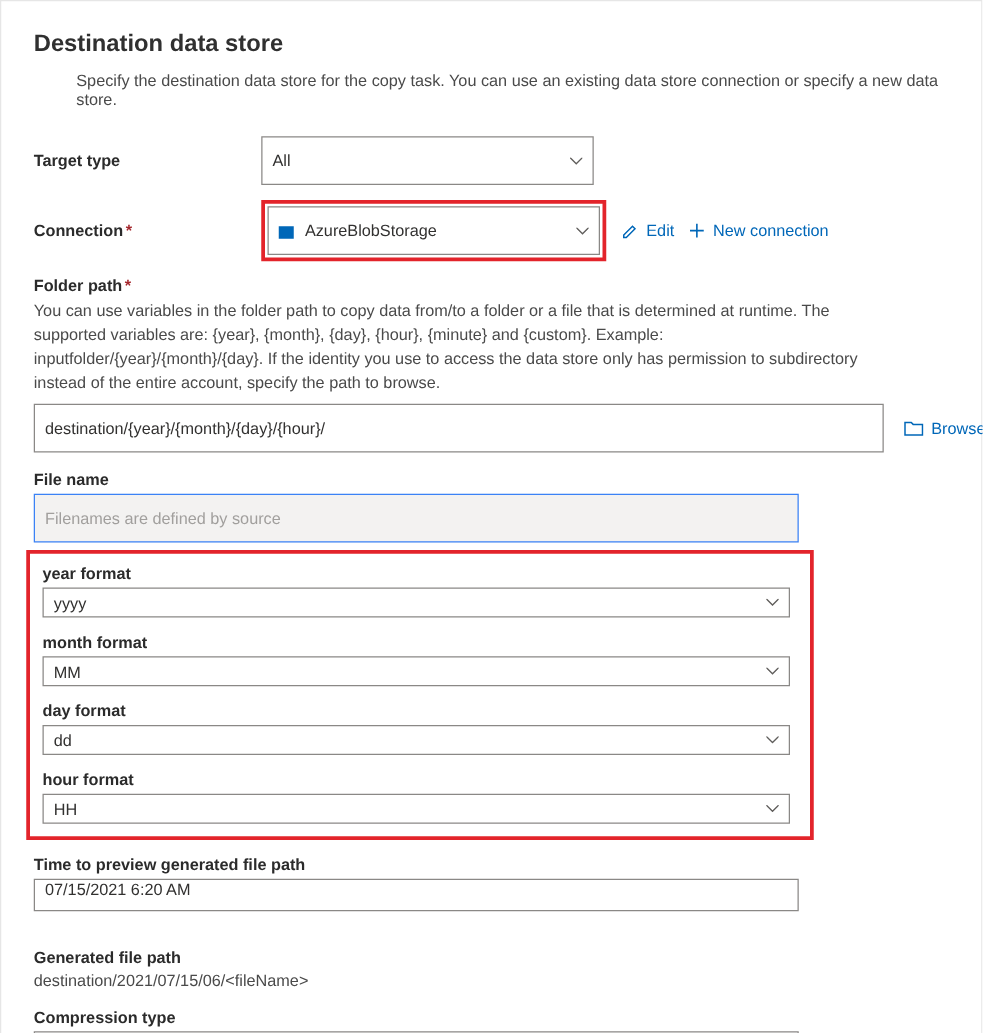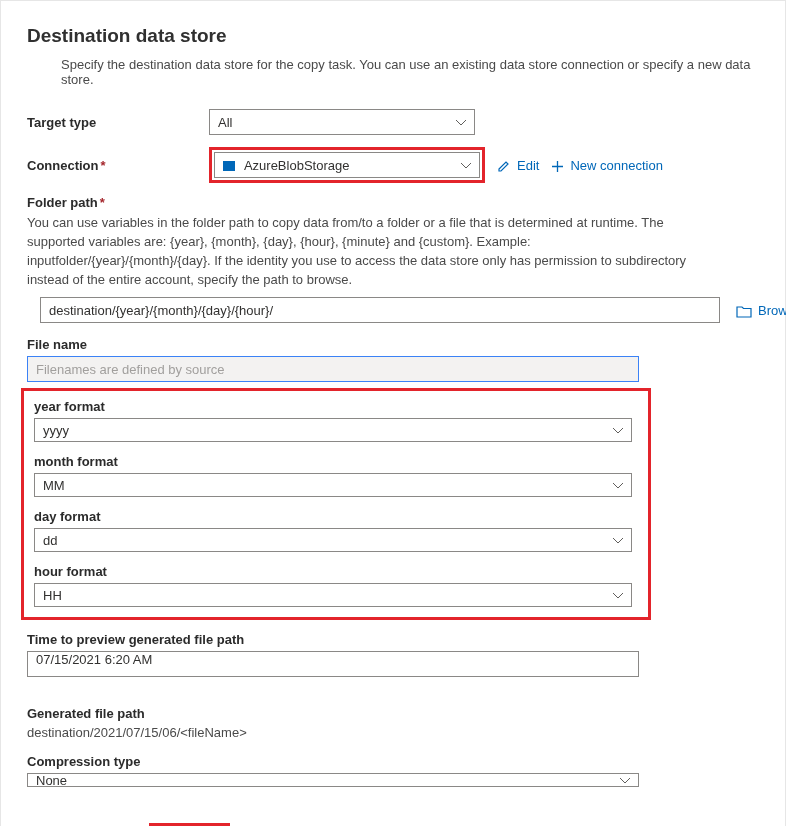--- a/index.html
+++ b/index.html
@@ -37,21 +37,21 @@
   .row-label {
     width: 170px;
     font-weight: 600;
     font-size: 13px;
     color: #2b2b2b;
   }
   .req { color: #a4262c; margin-left: 2px; }
   .select, .input {
     border: 1px solid #8a8886;
     background: #fff;
-    height: 26px;
+    height: 39px;
     font-size: 13px;
     padding: 0 8px;
     display: flex;
     align-items: center;
     justify-content: space-between;
     color: #323130;
   }
   .select { width: 266px; }
   .chev { color: #605e5c; font-size: 11px; margin-left: 6px; }
   .conn-box-wrap {
@@ -61,21 +61,21 @@
   }
   .azure-icon {
     width: 12px; height: 10px;
     background: #0067b8;
     display: inline-block;
     margin-right: 6px;
     vertical-align: middle;
   }
   .link-btn {
     display: inline-flex;
-    align-items: flex-end;
+    align-items: center;
     gap: 6px;
     color: #0067b8;
     font-size: 13px;
     cursor: pointer;
   }
   .edit-icon, .plus-icon, .folder-icon, .chevron-left, .chevron-right {
     display: inline-flex;
   }
   .section-label {
     font-weight: 600;
@@ -88,21 +88,20 @@
     font-size: 13px;
     line-height: 1.45;
     margin-bottom: 8px;
     max-width: 680px;
   }
   .path-row {
     display: flex;
     align-items: center;
     gap: 16px;
     margin-bottom: 14px;
-    margin-left: 13px;
   }
   .path-input {
     flex: 0 0 680px;
   }
   .wide-input { width: 612px; }
   .disabled-input {
     background: #f3f2f1;
     color: #a19f9d;
     border: 1px solid #3b82f6;
   }

